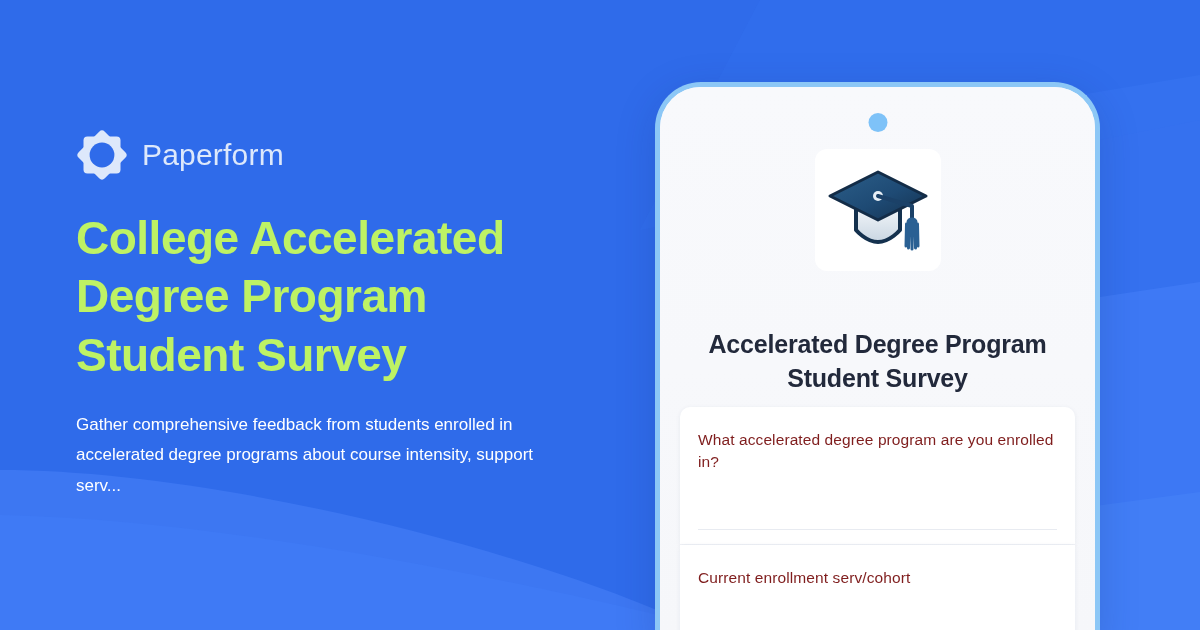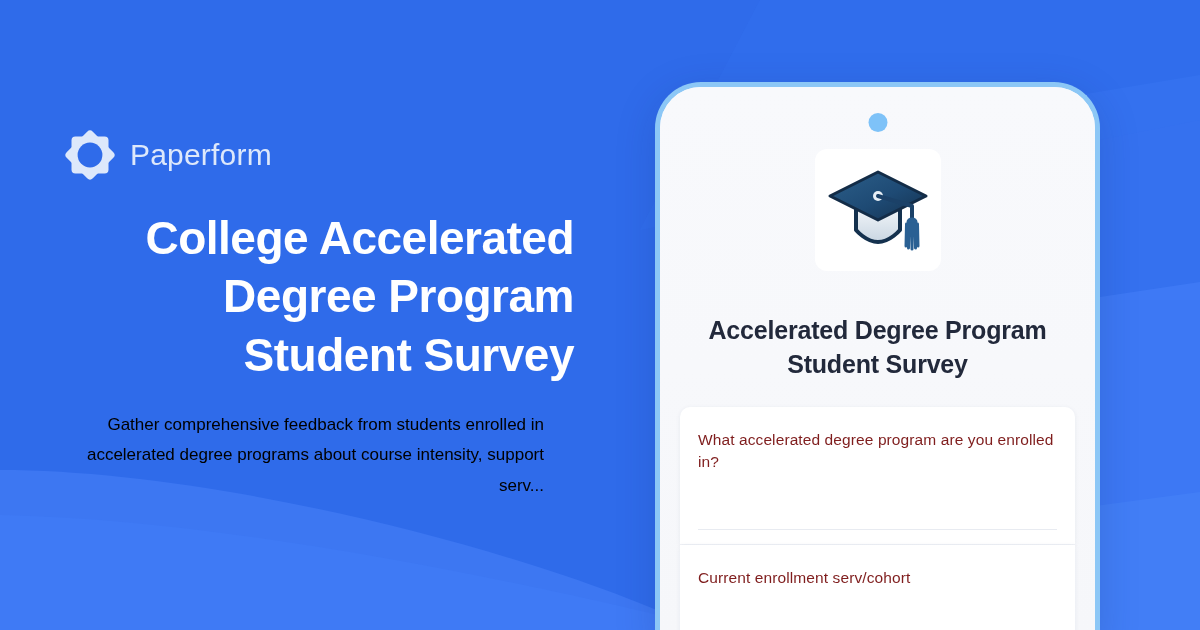--- a/index.html
+++ b/index.html
@@ -22,29 +22,28 @@
     inset: 0;
     overflow: hidden;
     background: #2F6BEA;
   }
 
   .bg-svg { position: absolute; inset: 0; width: 1200px; height: 630px; display: block; }
 
   
   .left-col {
     position: absolute;
-    left: 64px;
+    left: 76px;
     top: 0;
     width: 540px;
     height: 630px;
     display: flex;
     flex-direction: column;
     justify-content: center;
     z-index: 5;
-    text-align: right;
   }
 
   .brand {
     display: flex;
     align-items: center;
     gap: 14px;
     margin-bottom: 28px;
   }
 
   .brand-mark { width: 52px; height: 52px; display: block; flex: 0 0 auto; }
@@ -56,29 +55,29 @@
     color: #DDE8FB;
     line-height: 1;
     white-space: nowrap;
   }
 
   .headline {
     font-size: 46px;
     font-weight: 700;
     line-height: 1.27;
     letter-spacing: -0.5px;
-    color: #ffffff;
+    color: #bef264;
     margin-bottom: 26px;
     max-width: 510px;
   }
 
   .subtext {
     font-size: 17px;
     line-height: 1.78;
-    color: #000000;
+    color: #ffffff;
     max-width: 480px;
     font-weight: 400;
   }
 
   
   .phone {
     position: absolute;
     left: 655px;
     top: 82px;
     width: 445px;
@@ -121,21 +120,21 @@
     border-radius: 12px;
     display: flex;
     align-items: center;
     justify-content: center;
   }
 
   .cap-svg { width: 104px; height: 92px; display: block; }
 
   .phone-title {
     position: absolute;
-    top: 226px;
+    top: 240px;
     left: 0;
     right: 0;
     text-align: center;
     font-size: 25px;
     font-weight: 700;
     line-height: 1.37;
     color: #22293B;
     padding: 0 24px;
     letter-spacing: -0.2px;
   }

